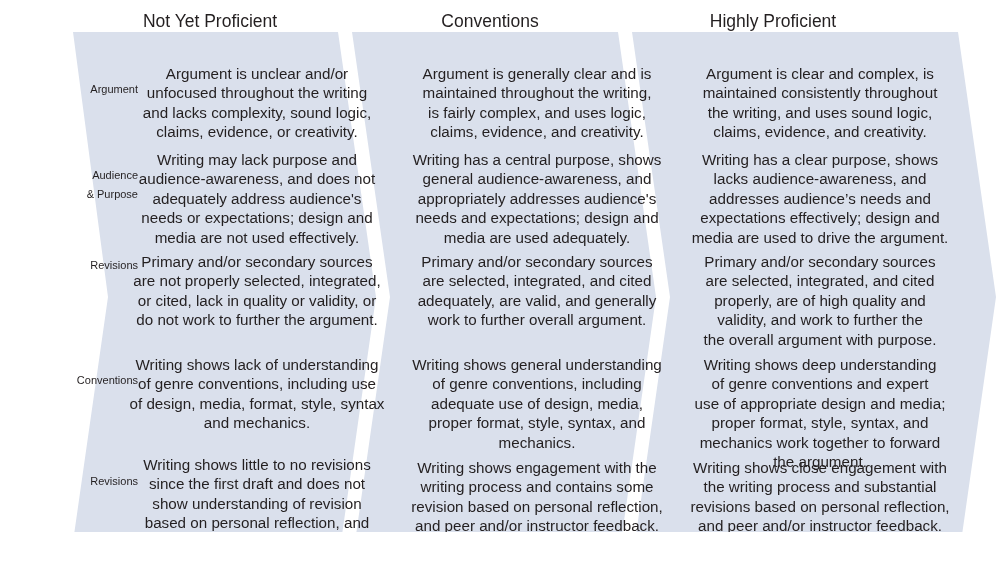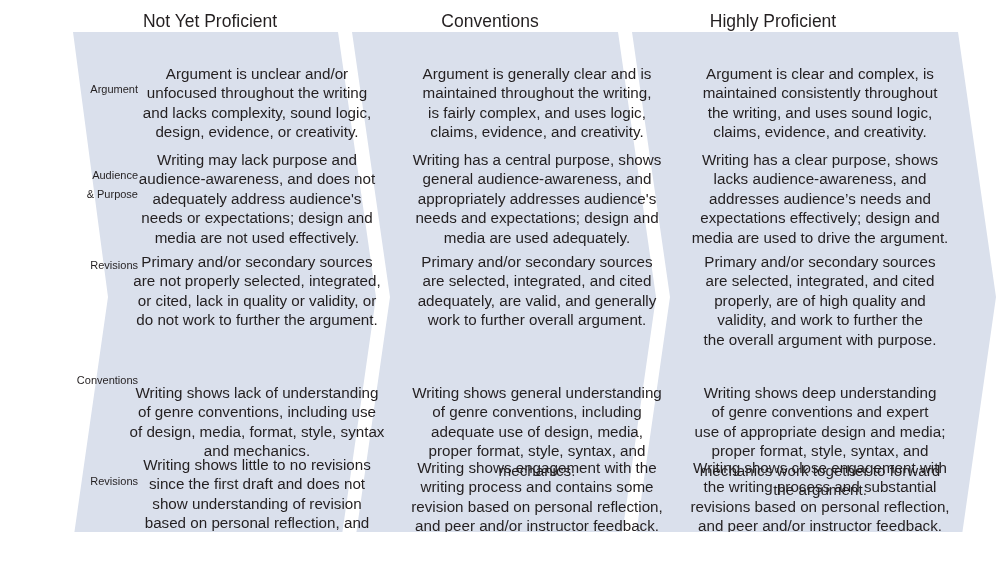--- a/index.html
+++ b/index.html
@@ -67,21 +67,21 @@
   }
   
   .c0 { left: 112px; width: 290px; }
   .c1 { left: 392px; width: 290px; }
   .c2 { left: 670px; width: 300px; }
 
   
   .r0 { top: 64px; }
   .r1 { top: 150px; }
   .r2 { top: 252px; }
-  .r3 { top: 355px; margin-top: 28px; }
+  .r3 { top: 355px; }
   .r4 { top: 455px; }
 
   
   #cell-0-1 { top: 150px; }
   #cell-1-1 { top: 150px; }
   #cell-2-1 { top: 150px; }
   #cell-0-2 { top: 252px; }
   #cell-1-2 { top: 252px; }
   #cell-2-2 { top: 252px; }
   #cell-2-3 { top: 355px; }
@@ -110,21 +110,21 @@
   <div class="row-label" id="rowlabel-0" style="white-space:pre-line">Argument</div>
   <div class="row-label" id="rowlabel-1" style="white-space:pre-line">Audience
 &amp; Purpose</div>
   <div class="row-label" id="rowlabel-2" style="white-space:pre-line">Revisions</div>
   <div class="row-label" id="rowlabel-3" style="white-space:pre-line">Conventions</div>
   <div class="row-label" id="rowlabel-4" style="white-space:pre-line">Revisions</div>
 
   <div class="cell c0 r0" id="cell-0-0">Argument is unclear and/or
 unfocused throughout the writing
 and lacks complexity, sound logic,
-design, evidence, or creativity.</div>
+claims, evidence, or creativity.</div>
   <div class="cell c1 r0" id="cell-1-0">Argument is generally clear and is
 maintained throughout the writing,
 is fairly complex, and uses logic,
 claims, evidence, and creativity.</div>
   <div class="cell c2 r0" id="cell-2-0">Argument is clear and complex, is
 maintained consistently throughout
 the writing, and uses sound logic,
 claims, evidence, and creativity.</div>
 
   <div class="cell c0 r1" id="cell-0-1">Writing may lack purpose and

